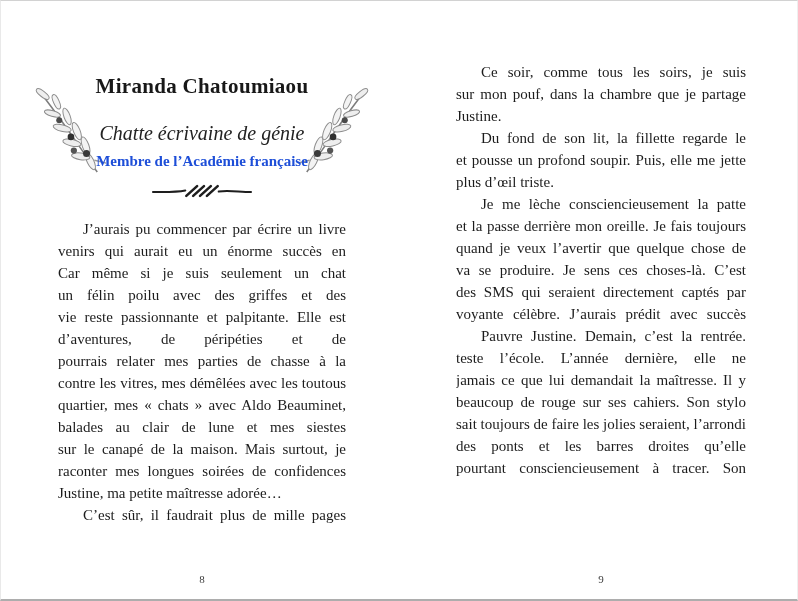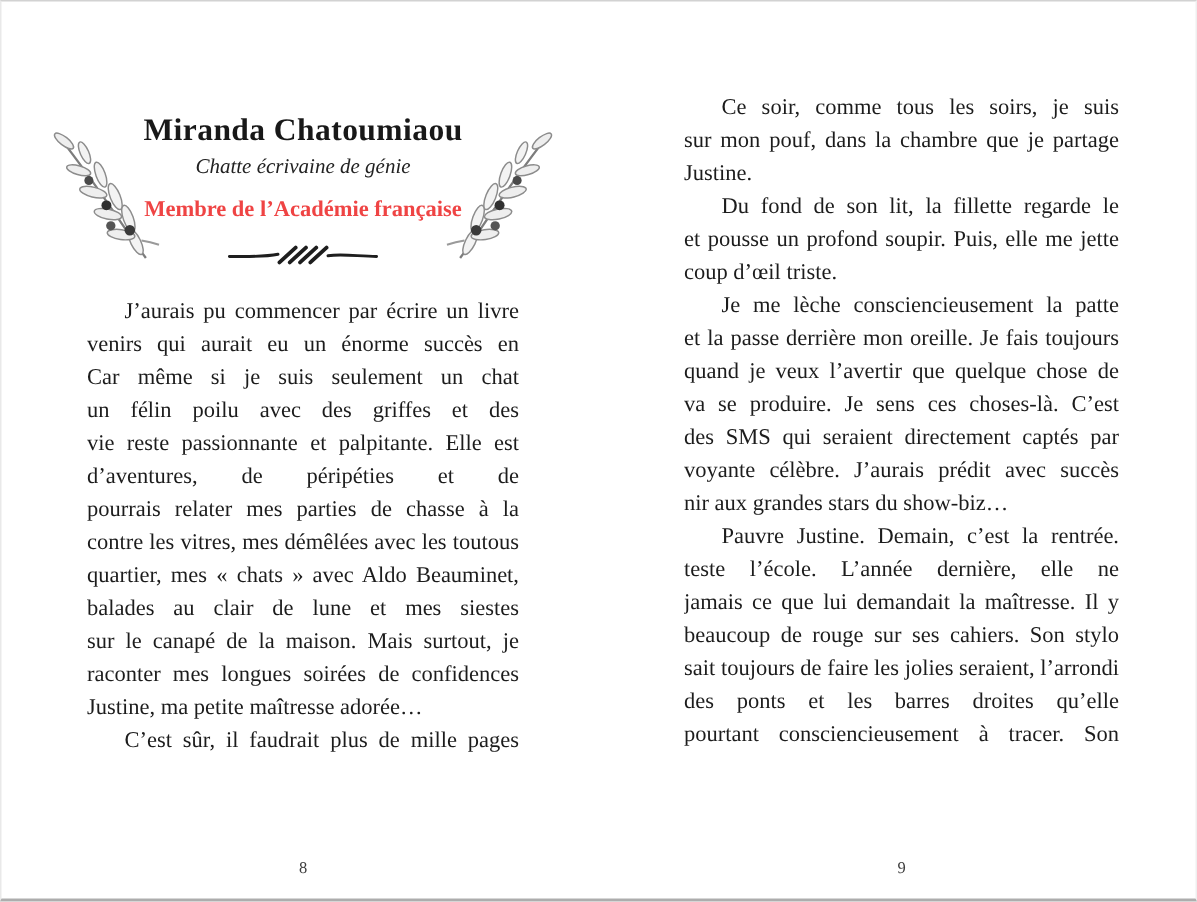--- a/index.html
+++ b/index.html
@@ -19,26 +19,26 @@
   .page-left .content  { margin-left: 57px; width: 288px; }
   .page-right .content { margin-left: 56px; width: 290px; padding-top: 60px; }
 
   
   .chapter-header { position: relative; padding-top: 72px; text-align: center; }
   .author-name {
     font-size: 21px; line-height: 26px; font-weight: bold;
     letter-spacing: 0.3px; color: #181818;
   }
   .author-subtitle {
-    margin-top: 3px; font-size: 14px; line-height: 20px;
+    margin-top: 24px; font-size: 20px; line-height: 20px;
     font-style: italic; color: #222;
   }
   .author-affiliation {
     margin-top: 9px; font-size: 15px; line-height: 19px;
-    font-weight: bold; color: #ef4444;
+    font-weight: bold; color: #1d4ed8;
   }
   .divider { margin-top: 12px; height: 16px; }
   .divider svg { display: inline-block; }
 
   .branch { position: absolute; top: 84px; width: 76px; height: 96px; }
   .branch svg { width: 100%; height: 100%; }
   .branch-left  { left: 30px; transform: scaleX(-1); }
   .branch-right { left: 296px; }
 
   
@@ -151,30 +151,29 @@
     <div class="content">
       <div class="body-text" id="right-text">
           <div class="para">
             <div class="line first">Ce soir, comme tous les soirs, je suis installée</div>
             <div class="line">sur mon pouf, dans la chambre que je partage avec</div>
             <div class="line last">Justine.</div>
           </div>
           <div class="para">
             <div class="line first">Du fond de son lit, la fillette regarde le plafond</div>
             <div class="line">et pousse un profond soupir. Puis, elle me jette un</div>
-            <div class="line last">coup d’œil triste.</div>
+            <div class="line last">plus d’œil triste.</div>
           </div>
           <div class="para">
             <div class="line first">Je me lèche consciencieusement la patte gauche</div>
             <div class="line">et la passe derrière mon oreille. Je fais toujours ça</div>
             <div class="line">quand je veux l’avertir que quelque chose de bien</div>
             <div class="line">va se produire. Je sens ces choses-là. C’est comme</div>
             <div class="line">des SMS qui seraient directement captés par mes</div>
             <div class="line">voyante célèbre. J’aurais prédit avec succès l’ave-</div>
-            <div class="line last">nir aux grandes stars du show-biz…</div>
           </div>
           <div class="para">
             <div class="line first">Pauvre Justine. Demain, c’est la rentrée. Elle dé-</div>
             <div class="line">teste l’école. L’année dernière, elle ne comprenait</div>
             <div class="line">jamais ce que lui demandait la maîtresse. Il y avait</div>
             <div class="line">beaucoup de rouge sur ses cahiers. Son stylo refu-</div>
             <div class="line">sait toujours de faire les jolies seraient, l’arrondi</div>
             <div class="line">des ponts et les barres droites qu’elle s’appliquait</div>
             <div class="line">pourtant consciencieusement à tracer. Son écriture,</div>
           </div>

